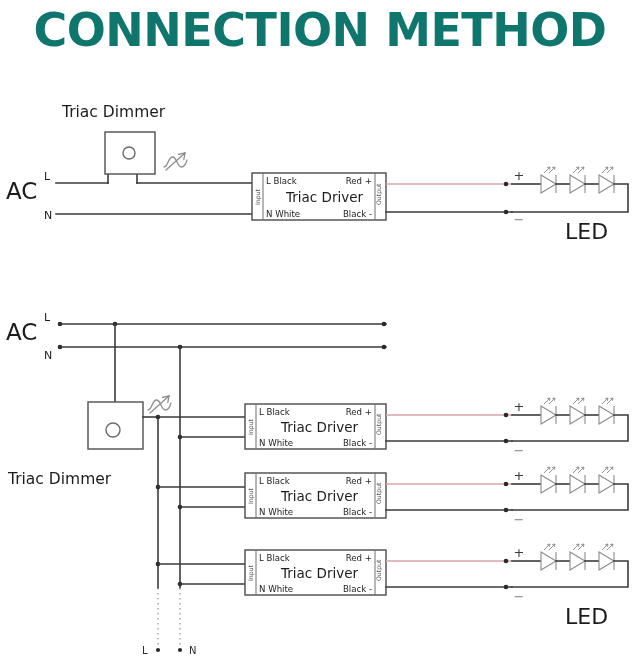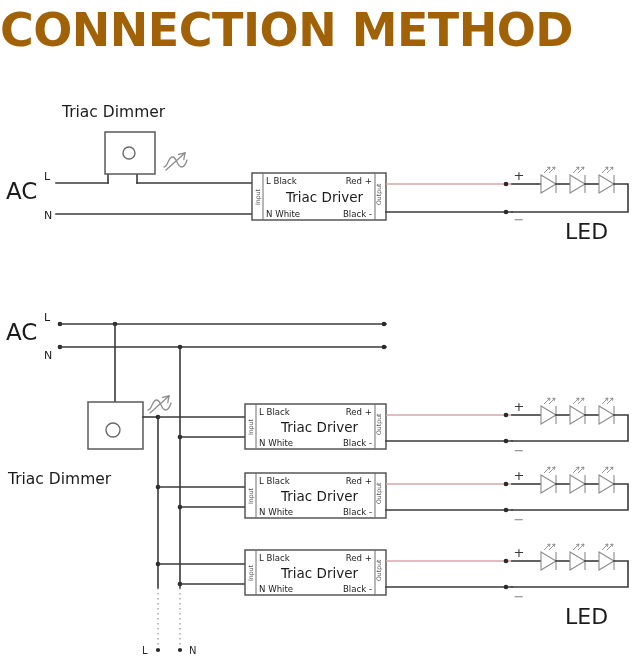--- a/index.html
+++ b/index.html
@@ -127,25 +127,26 @@
   }
   .t-bot {
     font-size: 10px;
     fill: #2a2a2a;
   }
   #title {
     position: absolute;
     left: 0;
     top: 2px;
     width: 640px;
+    text-align: center;
     font-family: "DejaVu Sans", sans-serif;
     font-weight: bold;
     font-size: 46px;
     letter-spacing: -0.5px;
-    color: #a16207;
+    color: #0f766e;
     line-height: 56px;
     white-space: nowrap;
   }
 </style>
 </head>
 <body>
 
 <div id="stage">
 
   <div id="title">CONNECTION METHOD</div>

